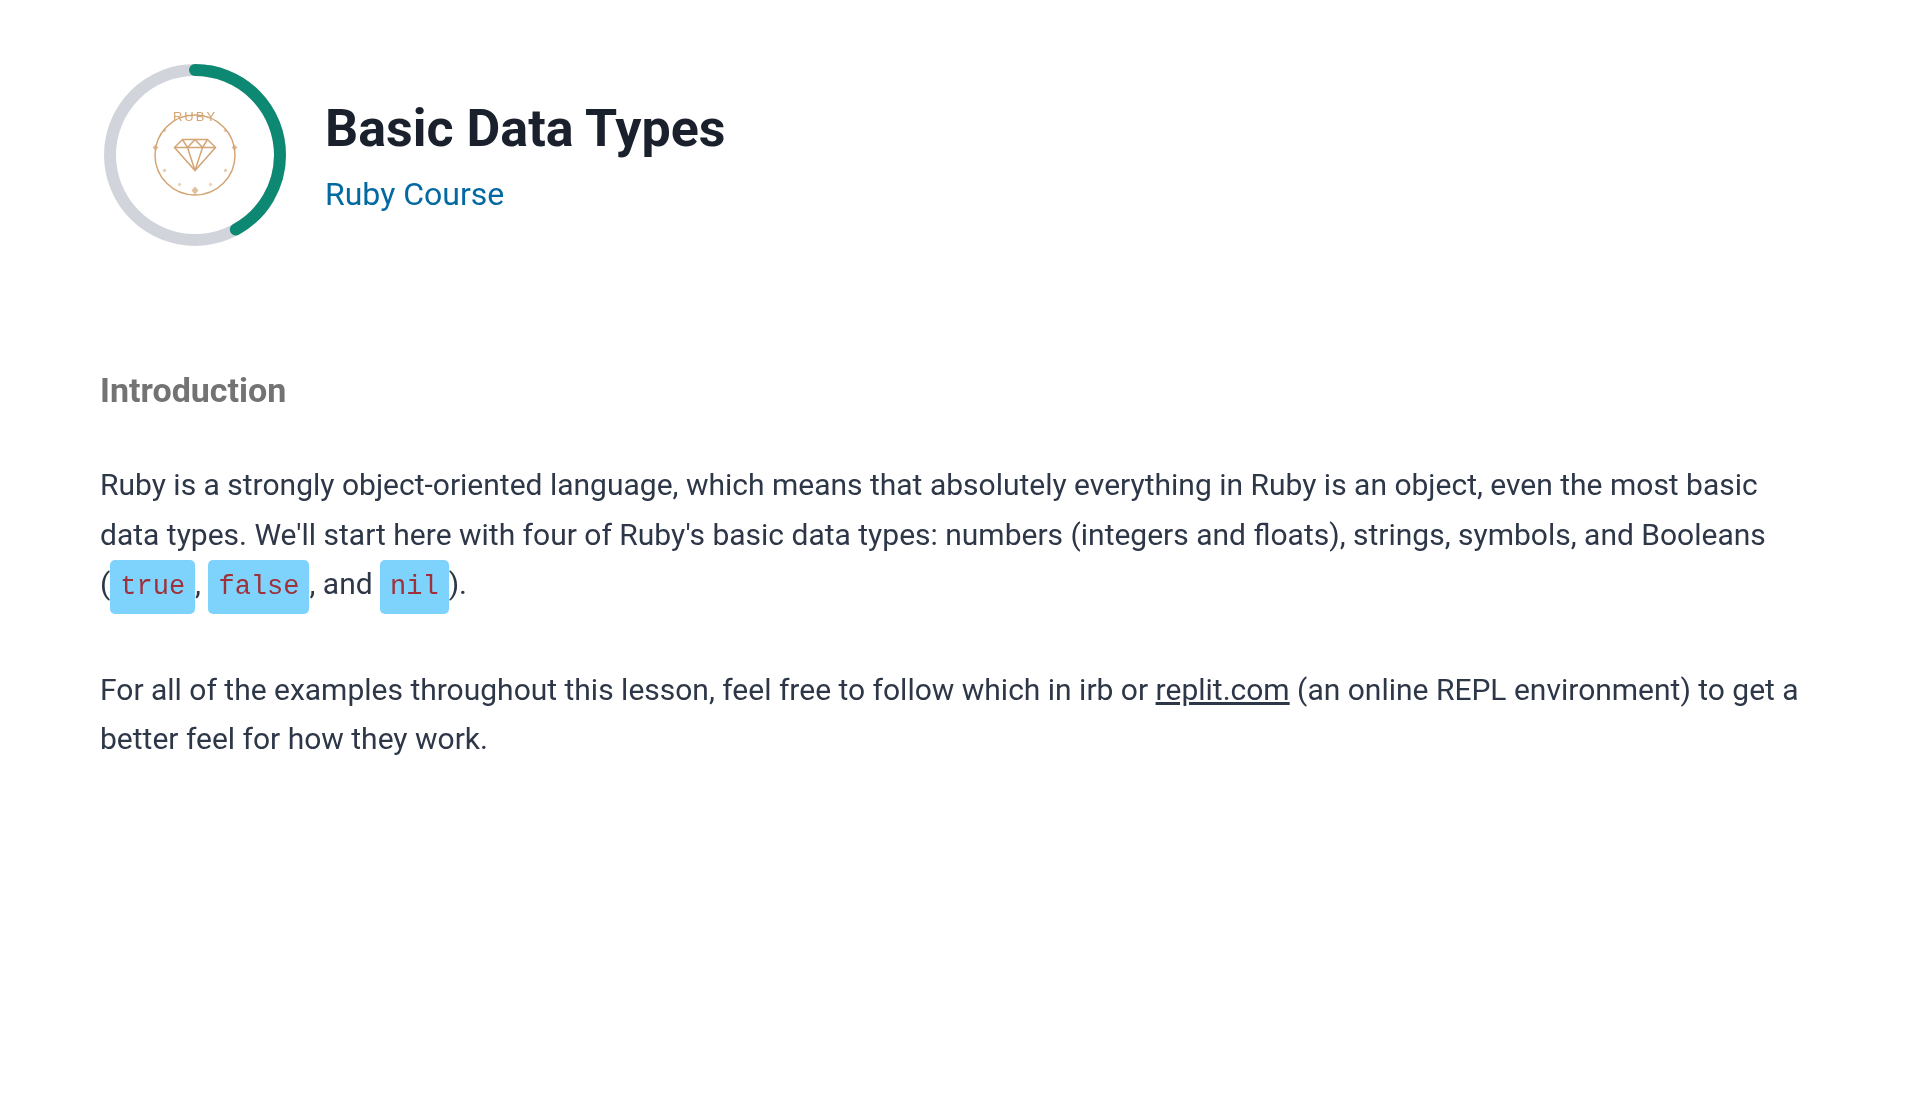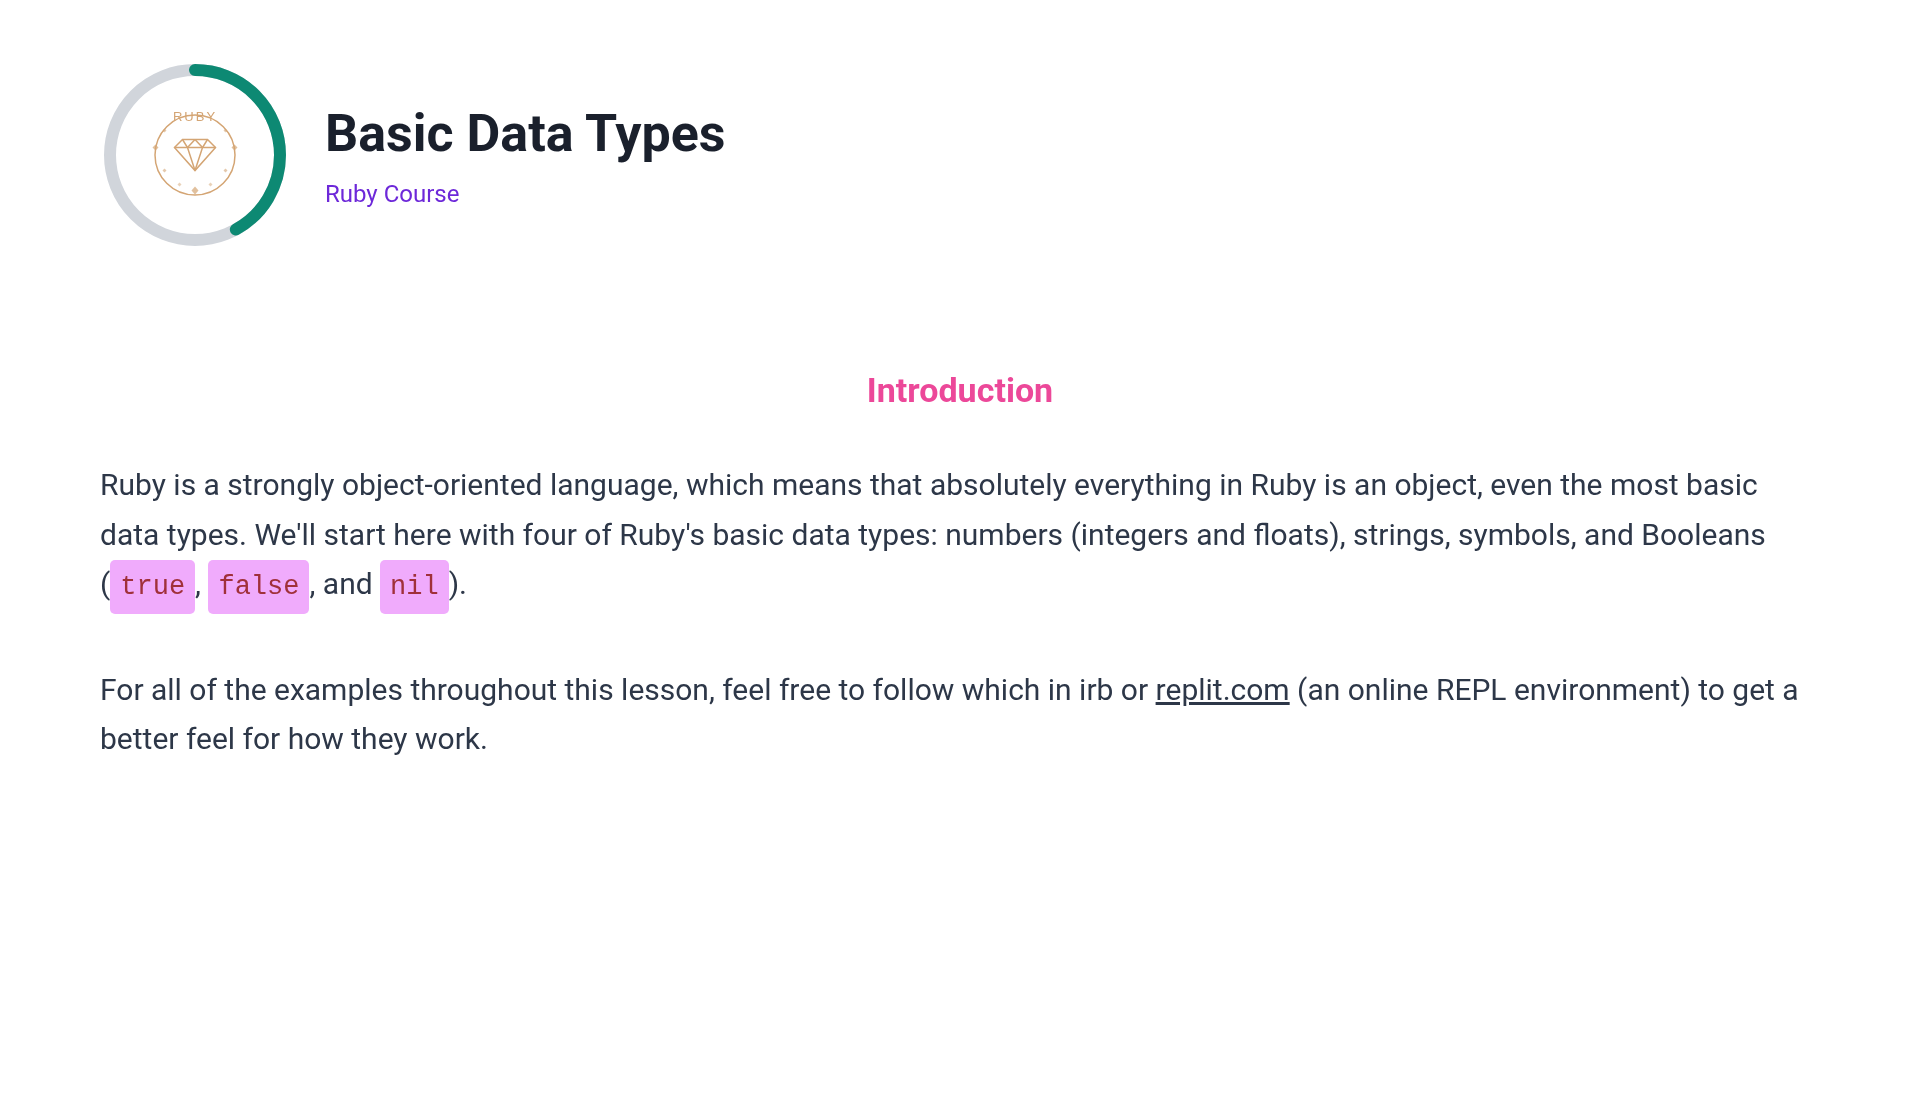--- a/index.html
+++ b/index.html
@@ -63,44 +63,43 @@
     }
 
     .title-block h1 {
       font-size: 52px;
       font-weight: 700;
       color: #1a202c;
       margin-bottom: 16px;
     }
 
     .title-block h2 {
-      font-size: 24px;
+      font-size: 32px;
       font-weight: 400;
-      color: #6d28d9;
+      color: #0369a1;
     }
 
     .content h3 {
       font-size: 34px;
       font-weight: 700;
-      color: #ec4899;
+      color: #737373;
       margin-bottom: 50px;
-      text-align: center;
     }
 
     .content p {
       font-size: 30px;
       line-height: 1.65;
       color: #2d3748;
       margin-bottom: 55px;
     }
 
     code {
       font-family: "SFMono-Regular", Consolas, "Liberation Mono", Menlo, monospace;
       font-size: 27px;
-      background: #f0abfc;
+      background: #7dd3fc;
       color: #a0303a;
       padding: 12px 10px;
       border-radius: 5px;
     }
 
     a {
       color: #2d3748;
       text-decoration: underline;
     }
   </style>

